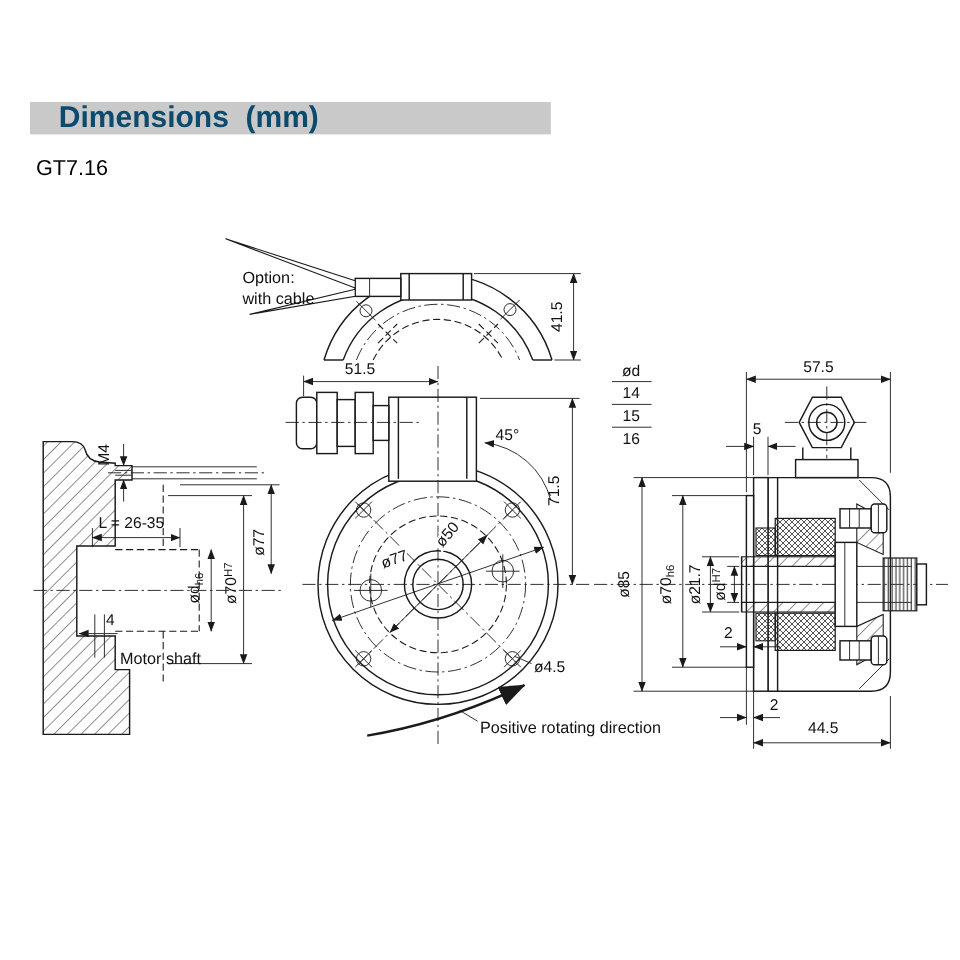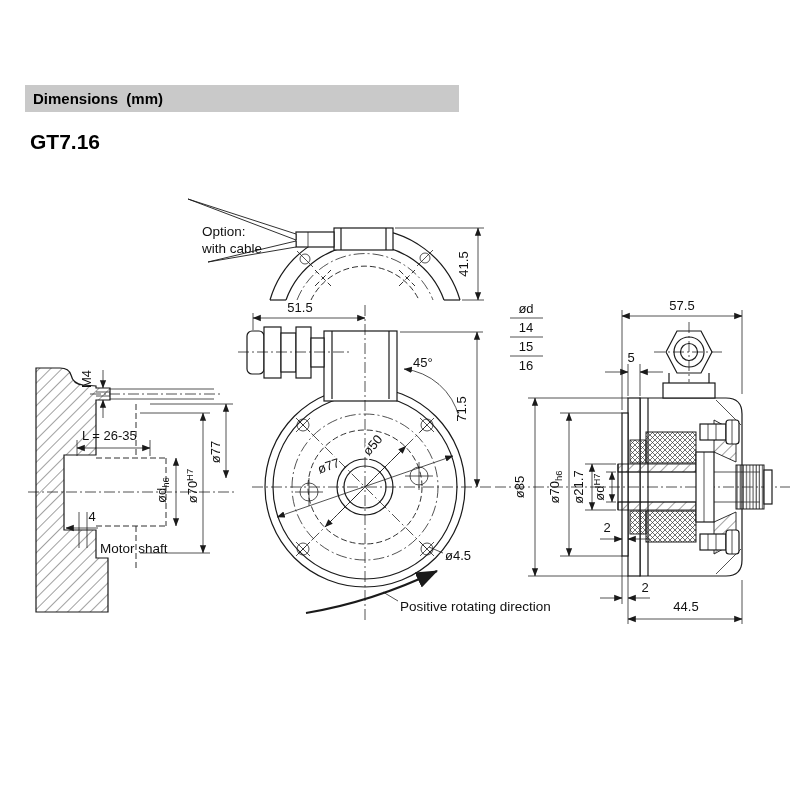--- a/index.html
+++ b/index.html
@@ -1,21 +1,21 @@
 <!DOCTYPE html>
 <html><head>
 <meta charset="utf-8">
 <style>
   html,body{margin:0;padding:0;background:#fff;}
   #page{position:relative;width:800px;height:800px;background:#fff;overflow:hidden;
         font-family:"Liberation Sans",sans-serif;color:#111;}
   #header-bar{position:absolute;left:25px;top:85px;width:434px;height:27px;background:#c9c9c9;
               display:flex;align-items:center;}
-  #header-bar .t{font-size:15px;font-weight:bold;color:#000000;padding-left:8px;white-space:pre;}
-  #model-title{position:absolute;left:30px;top:130px;font-size:21px;font-weight:bold;color:#000;}
+  #header-bar .t{font-size:25px;font-weight:bold;color:#0c4a6e;padding-left:24px;white-space:pre;}
+  #model-title{position:absolute;left:30px;top:130px;font-size:18px;font-weight:normal;color:#000;}
   svg{position:absolute;left:0;top:0;}
   text{font-family:"Liberation Sans",sans-serif;fill:#111;}
   .dim{font-size:13px;}
   .tol{font-size:9.5px;}
   .note{font-size:13.5px;}
   .halo{paint-order:stroke;stroke:#fff;stroke-width:4px;}
   .ln{stroke:#1a1a1a;stroke-width:1.2;fill:none;}
   .lnw{stroke:#1a1a1a;stroke-width:1.2;fill:#fff;}
   .thin{stroke:#1a1a1a;stroke-width:0.75;fill:none;}
   .cl{stroke:#1a1a1a;stroke-width:0.75;fill:none;stroke-dasharray:11 3 2 3;}

